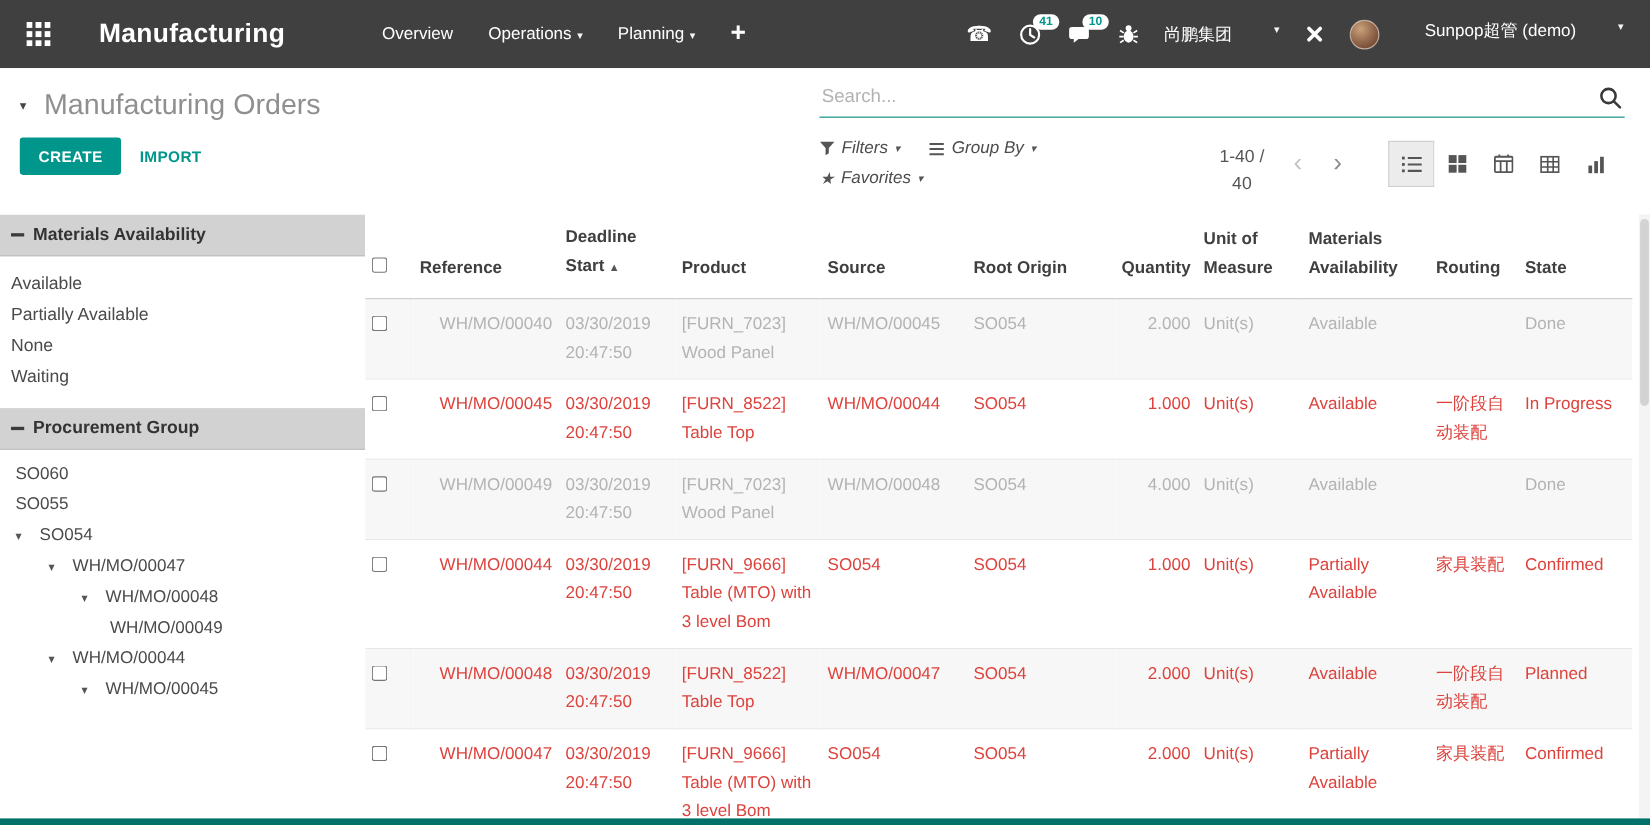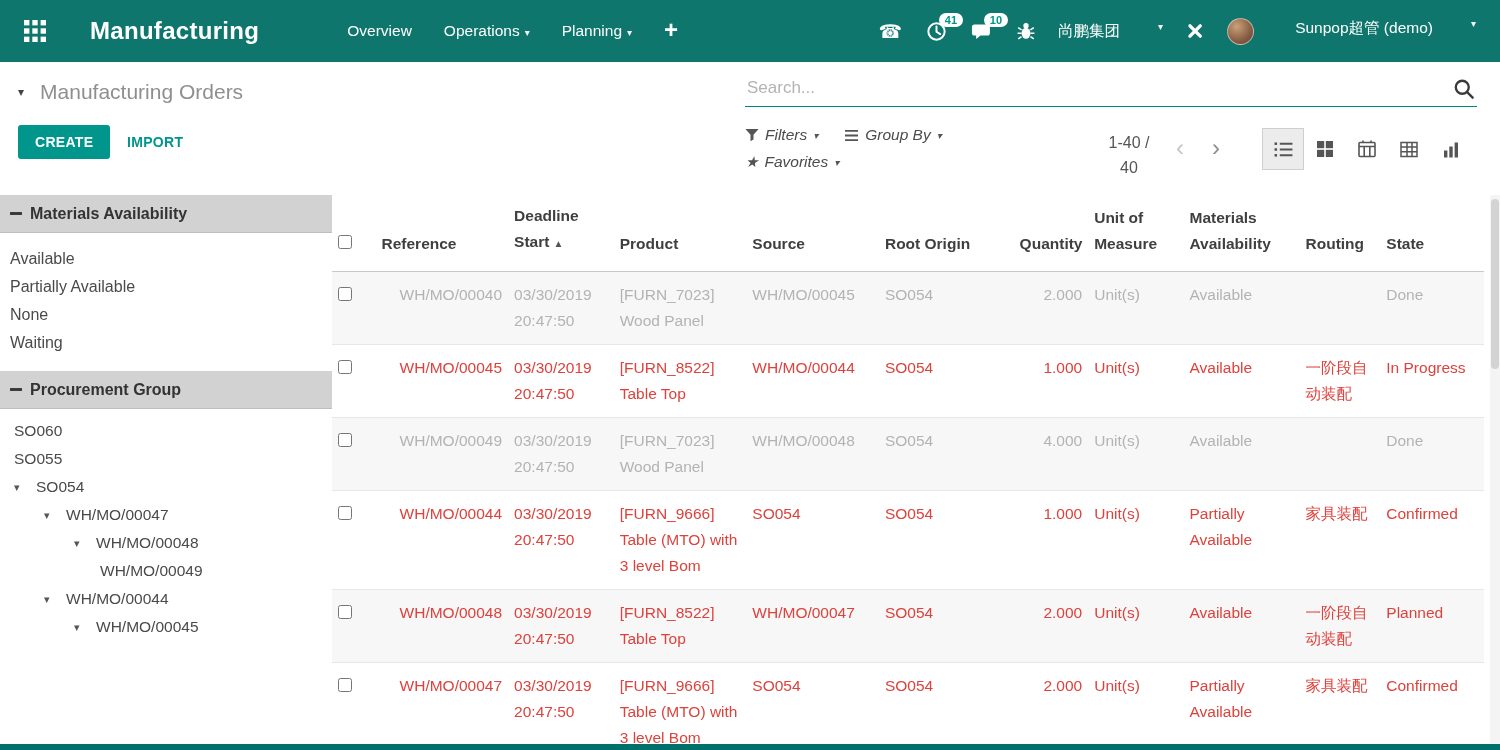--- a/index.html
+++ b/index.html
@@ -1,42 +1,42 @@
 <!DOCTYPE html>
 <html><head>
 <meta charset="utf-8">
 <style>
   * { box-sizing: border-box; margin: 0; padding: 0; }
   html,body { width:1500px; height:750px; overflow:hidden; background:#fff;
     font-family:"Liberation Sans", sans-serif; color:#4c4c4c; }
   .page { position:relative; width:1500px; height:750px; overflow:hidden; }
 
   
-  .topbar { position:absolute; top:0; left:0; right:0; height:62px; background:#0f766e;
+  .topbar { position:absolute; top:0; left:0; right:0; height:62px; background:#404040;
     display:flex; align-items:center; color:#fff; }
   .apps-btn { margin-left:20px; width:30px; height:30px; display:flex; align-items:center; justify-content:center; cursor:pointer; }
   .app-title { font-size:24px; font-weight:bold; margin-left:40px; letter-spacing:.3px; }
   .top-menu { display:flex; margin-left:72px; }
   .menu-item { font-size:15.5px; padding:10px 16px; cursor:pointer; white-space:nowrap; }
   .caret { font-size:10px; margin-left:5px; opacity:.95; }
   .plus-btn { font-size:24px; font-weight:bold; padding:4px 16px; cursor:pointer; }
   .top-right { margin-left:auto; display:flex; align-items:center; margin-right:14px; }
   .sys-icon { position:relative; padding:8px 12px; cursor:pointer; display:flex; align-items:center; }
   .glyph-icon { font-size:19px; line-height:1; }
   .badge { position:absolute; top:0px; right:-4px; background:#fff; color:#00968b;
     font-size:11px; font-weight:bold; border-radius:9px; padding:1px 6px; }
   .company, .userbox { font-size:15.5px; padding:8px 10px; cursor:pointer; display:flex; align-items:flex-start; white-space:nowrap;gap:33px; }
   .avatar { width:27px; height:27px; border-radius:50%; margin-right:8px; border:1px solid rgba(255,255,255,.5);
     background:radial-gradient(circle at 35% 30%, #caa27a 0%, #8d6248 55%, #5d3a26 100%); }
 
   
   .controlpanel { position:absolute; top:62px; left:0; right:0; height:133px; background:#fff; }
   .breadcrumb { position:absolute; left:18px; top:18px; display:flex; align-items:center; cursor:pointer; }
   .breadcrumb .bc-caret { font-size:12px; color:#444; margin-right:16px; }
-  .page-title { font-size:21px; color:#8f8f8f; }
+  .page-title { font-size:26px; color:#8f8f8f; }
   .btn-create { position:absolute; left:18px; top:63px; background:#00968b; color:#fff; border:none;
     font-size:14px; font-weight:bold; padding:9px 17px; border-radius:3px; cursor:pointer; letter-spacing:.3px; }
   .link-import { position:absolute; left:127px; top:72px; color:#00968b; font-size:14px; font-weight:bold;
     cursor:pointer; letter-spacing:.3px; }
 
   .searchbox { position:absolute; left:745px; top:12px; width:732px; }
   .search-input { width:100%; border:none; border-bottom:1px solid #00857b; outline:none;
     font-size:17px; padding:4px 30px 8px 2px; font-family:"Liberation Sans", sans-serif; color:#333; }
   .search-input::placeholder { color:#b3b3b3; }
   .search-mag { position:absolute; right:2px; top:4px; cursor:pointer; }

